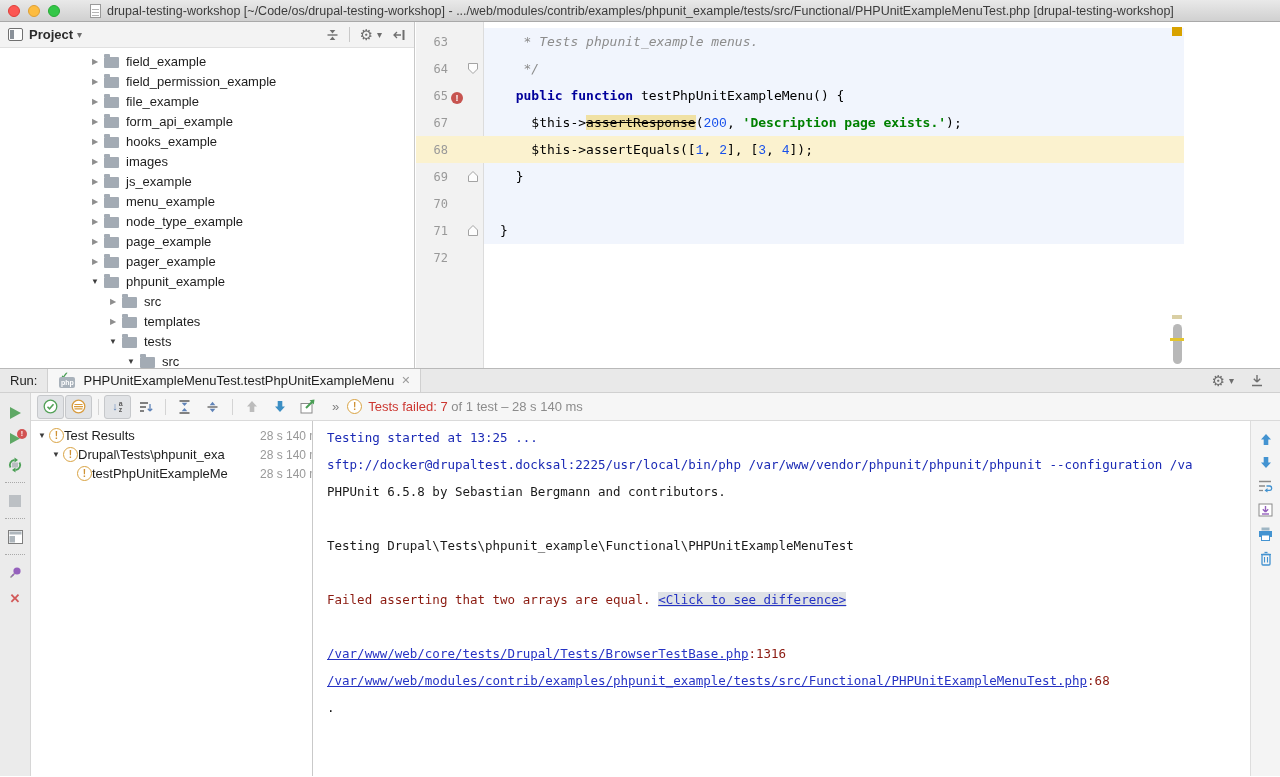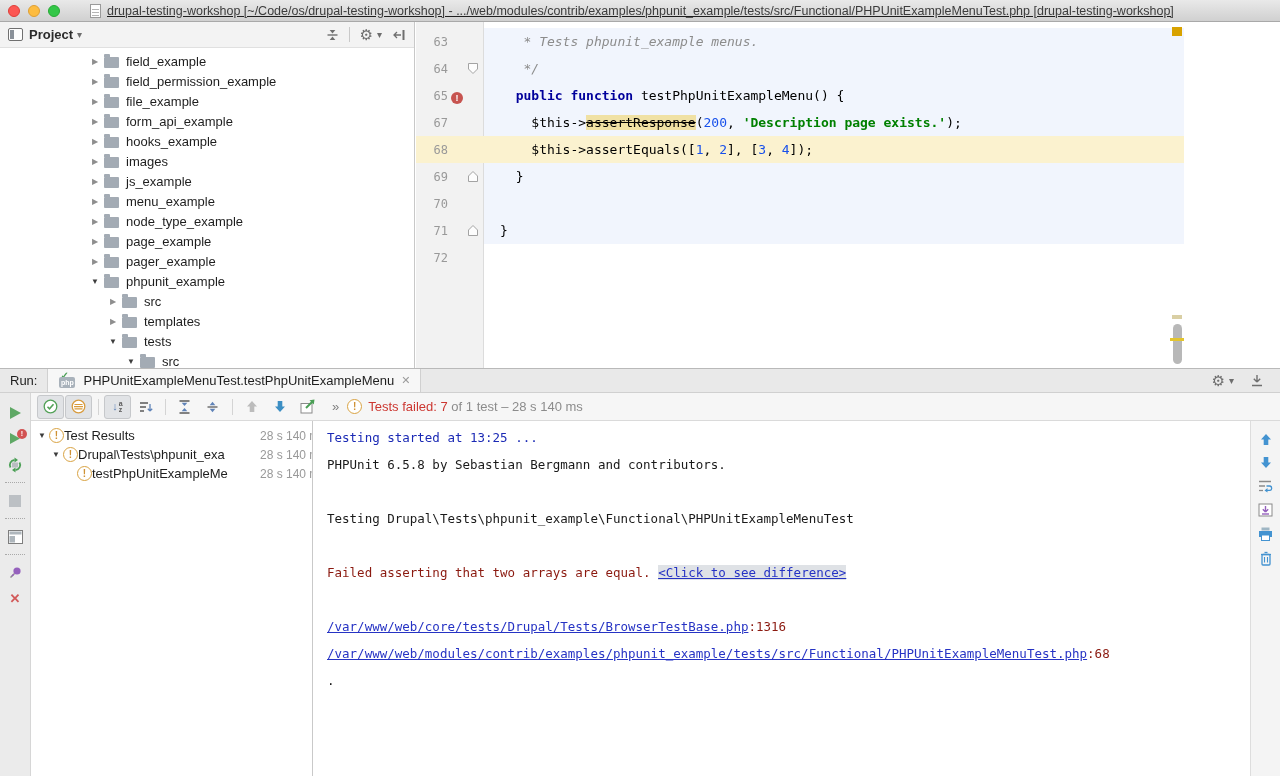--- a/index.html
+++ b/index.html
@@ -2,21 +2,21 @@
 <html><head>
 <meta charset="utf-8">
 <style>
   html,body{margin:0;padding:0;background:#888;}
   #app{position:relative;width:1280px;height:777px;overflow:hidden;background:#fff;
        font-family:"Liberation Sans",sans-serif;font-size:13px;color:#1e1e1e;}
 
   
   #titlebar{position:absolute;top:0;left:0;right:0;height:22px;
     background:linear-gradient(#e9e9e9,#d0d0d0);border-bottom:1px solid #a9a9a9;
-    display:flex;align-items:center;padding:0 8px;box-sizing:border-box;text-decoration:underline;}
+    display:flex;align-items:center;padding:0 8px;box-sizing:border-box;}
   .tl{width:12px;height:12px;border-radius:50%;margin-right:8px;flex:none;}
   .tl.red{background:#fc5753;border:1px solid #df3e38;box-sizing:border-box;}
   .tl.yel{background:#fdbc40;border:1px solid #de9f34;box-sizing:border-box;}
   .tl.grn{background:#33c748;border:1px solid #27aa35;box-sizing:border-box;}
   .doc-icon{width:11px;height:14px;background:#fdfdfd;border:1px solid #9a9a9a;margin:0 6px 0 22px;
     box-sizing:border-box;flex:none;
     background-image:repeating-linear-gradient(#fff 0 2px,#b5b5b5 2px 3px);background-size:7px 9px;
     background-position:1px 2px;background-repeat:no-repeat;}
   .win-title{font-size:12.5px;color:#3c3c3c;white-space:nowrap;overflow:hidden;}
 
@@ -57,21 +57,21 @@
   .gut-fail{display:inline-block;width:12px;height:12px;border-radius:50%;background:#c75450;
     color:#fff;font:bold 9px/12px "Liberation Sans",sans-serif;text-align:center;}
   .ed-code{flex:1;font:13px "DejaVu Sans Mono",monospace;line-height:27px;white-space:pre;
     padding-left:16px;color:#000;}
   .bg-blue{background:#f1f5fd;}
   .bg-yellow{background:#fbf2cf;}
   .bg-none{background:#fff;}
   .tk-cm{color:#8c8c8c;font-style:italic;}
   .tk-kw{color:#00009b;font-weight:bold;}
   .tk-str{color:#008000;font-weight:bold;}
-  .tk-num2{color:#1750eb;}
+  .tk-num2{color:#1750eb;font-family:Liberation Mono, monospace;}
   .tk-dep{text-decoration:line-through;background:#f0e1a4;}
   .tk-pl{color:#000;}
   .ed-scroll{position:absolute;right:0;top:0;width:14px;height:100%;}
   .mark-gold{position:absolute;top:5px;right:2px;width:10px;height:9px;background:#d8a200;}
   .mark-tan{position:absolute;top:293px;right:2px;width:10px;height:4px;background:#d9cfa4;}
   .ed-thumb{position:absolute;top:302px;right:2px;width:9px;height:40px;background:#ababab;
     border-radius:5px;opacity:.85;}
   .thumb-mark{position:absolute;top:316px;right:0;width:14px;height:3px;background:#e3c52e;}
 
   
@@ -513,20 +513,21 @@
               </div>
               <div class="rtree-row" style="padding-left: 46px;">
                 <span class="err-badge">!</span>
                 <span class="rtree-label">testPhpUnitExampleMe</span>
                 <span class="rtree-dur">28 s 140 ms</span>
               </div>
             </div>
           <div class="rp-console">
             <div id="console-lines">
                 <div class="con-line"><span class="c-sys">Testing started at 13:25 ...</span></div>
+                <div class="con-line"><span class="c-sys">sftp://docker@drupaltest.docksal:2225/usr/local/bin/php /var/www/vendor/phpunit/phpunit/phpunit --configuration /va</span></div>
                 <div class="con-line"><span class="c-out">PHPUnit 6.5.8 by Sebastian Bergmann and contributors.</span></div>
                 <div class="con-line">&nbsp;</div>
                 <div class="con-line"><span class="c-out">Testing Drupal\Tests\phpunit_example\Functional\PHPUnitExampleMenuTest</span></div>
                 <div class="con-line">&nbsp;</div>
                 <div class="con-line"><span class="c-err">Failed asserting that two arrays are equal. </span><span class="c-linkhl">&lt;Click to see difference&gt;</span></div>
                 <div class="con-line">&nbsp;</div>
                 <div class="con-line"><span class="c-link">/var/www/web/core/tests/Drupal/Tests/BrowserTestBase.php</span><span class="c-err">:1316</span></div>
                 <div class="con-line"><span class="c-link">/var/www/web/modules/contrib/examples/phpunit_example/tests/src/Functional/PHPUnitExampleMenuTest.php</span><span class="c-err">:68</span></div>
                 <div class="con-line"><span class="c-out">.</span></div>
               </div>

